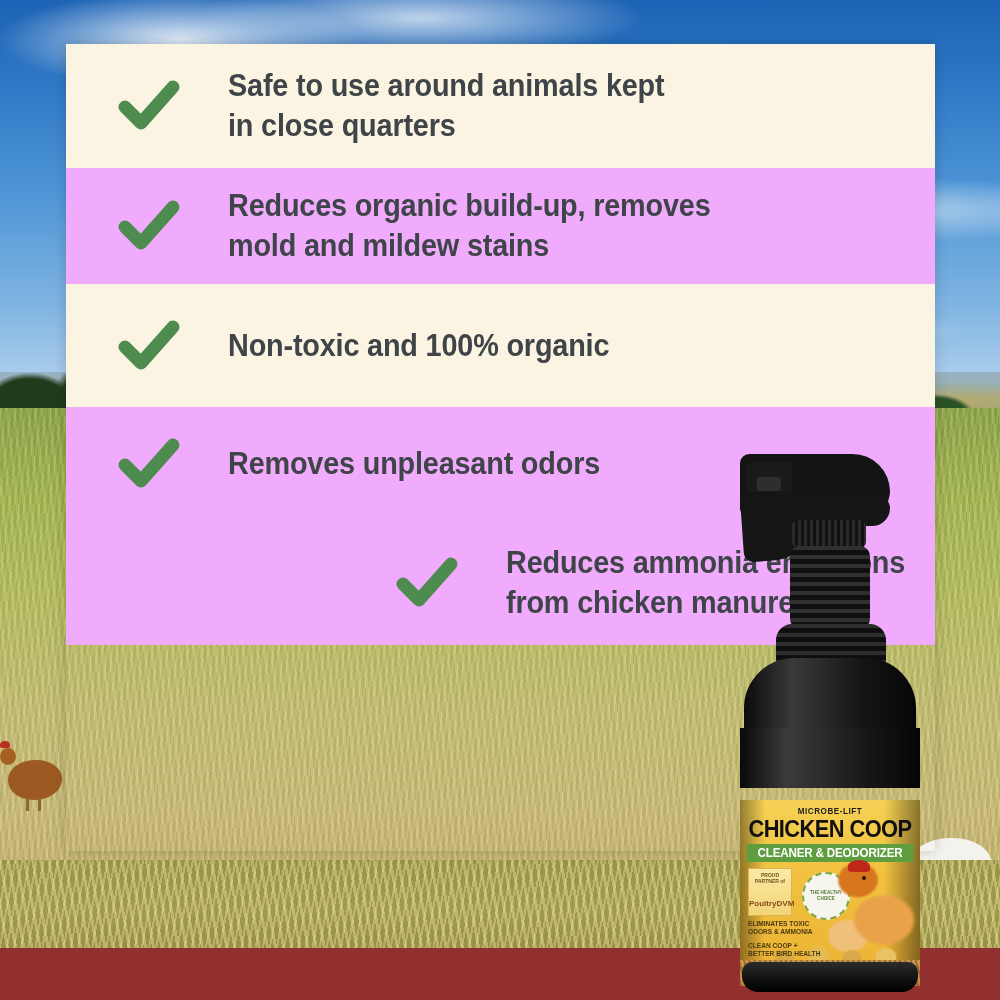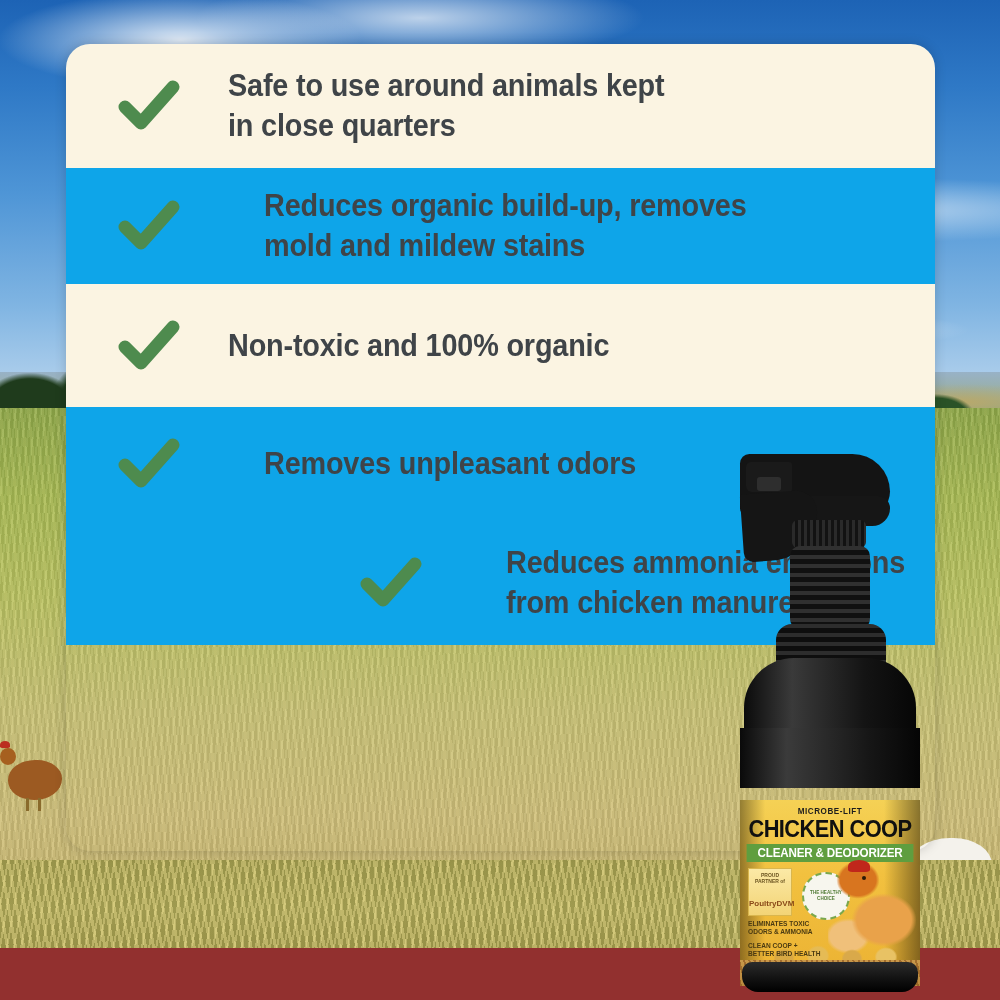--- a/index.html
+++ b/index.html
@@ -90,31 +90,30 @@
 
   
   .card {
     position: absolute;
     left: 66px;
     top: 44px;
     width: 869px;
     height: 807px;
     box-shadow: 0 0 12px rgba(0,0,0,.18);
     overflow: hidden;
-    border-radius: 24px;
   }
   .frow {
     position: relative;
     display: flex;
     align-items: center;
     box-sizing: border-box;
     padding-left: 52px;
   }
   .frow.cream { background: #fbf4e2; }
-  .frow.gold  { background: #0ea5e9; gap: 36px; }
+  .frow.gold  { background: #f0abfc; }
 
   .check {
     flex: 0 0 auto;
     width: 62px;
     height: 58px;
     margin-right: 48px;
     position: relative;
   }
   .check svg { display: block; width: 62px; height: 58px; }
 

